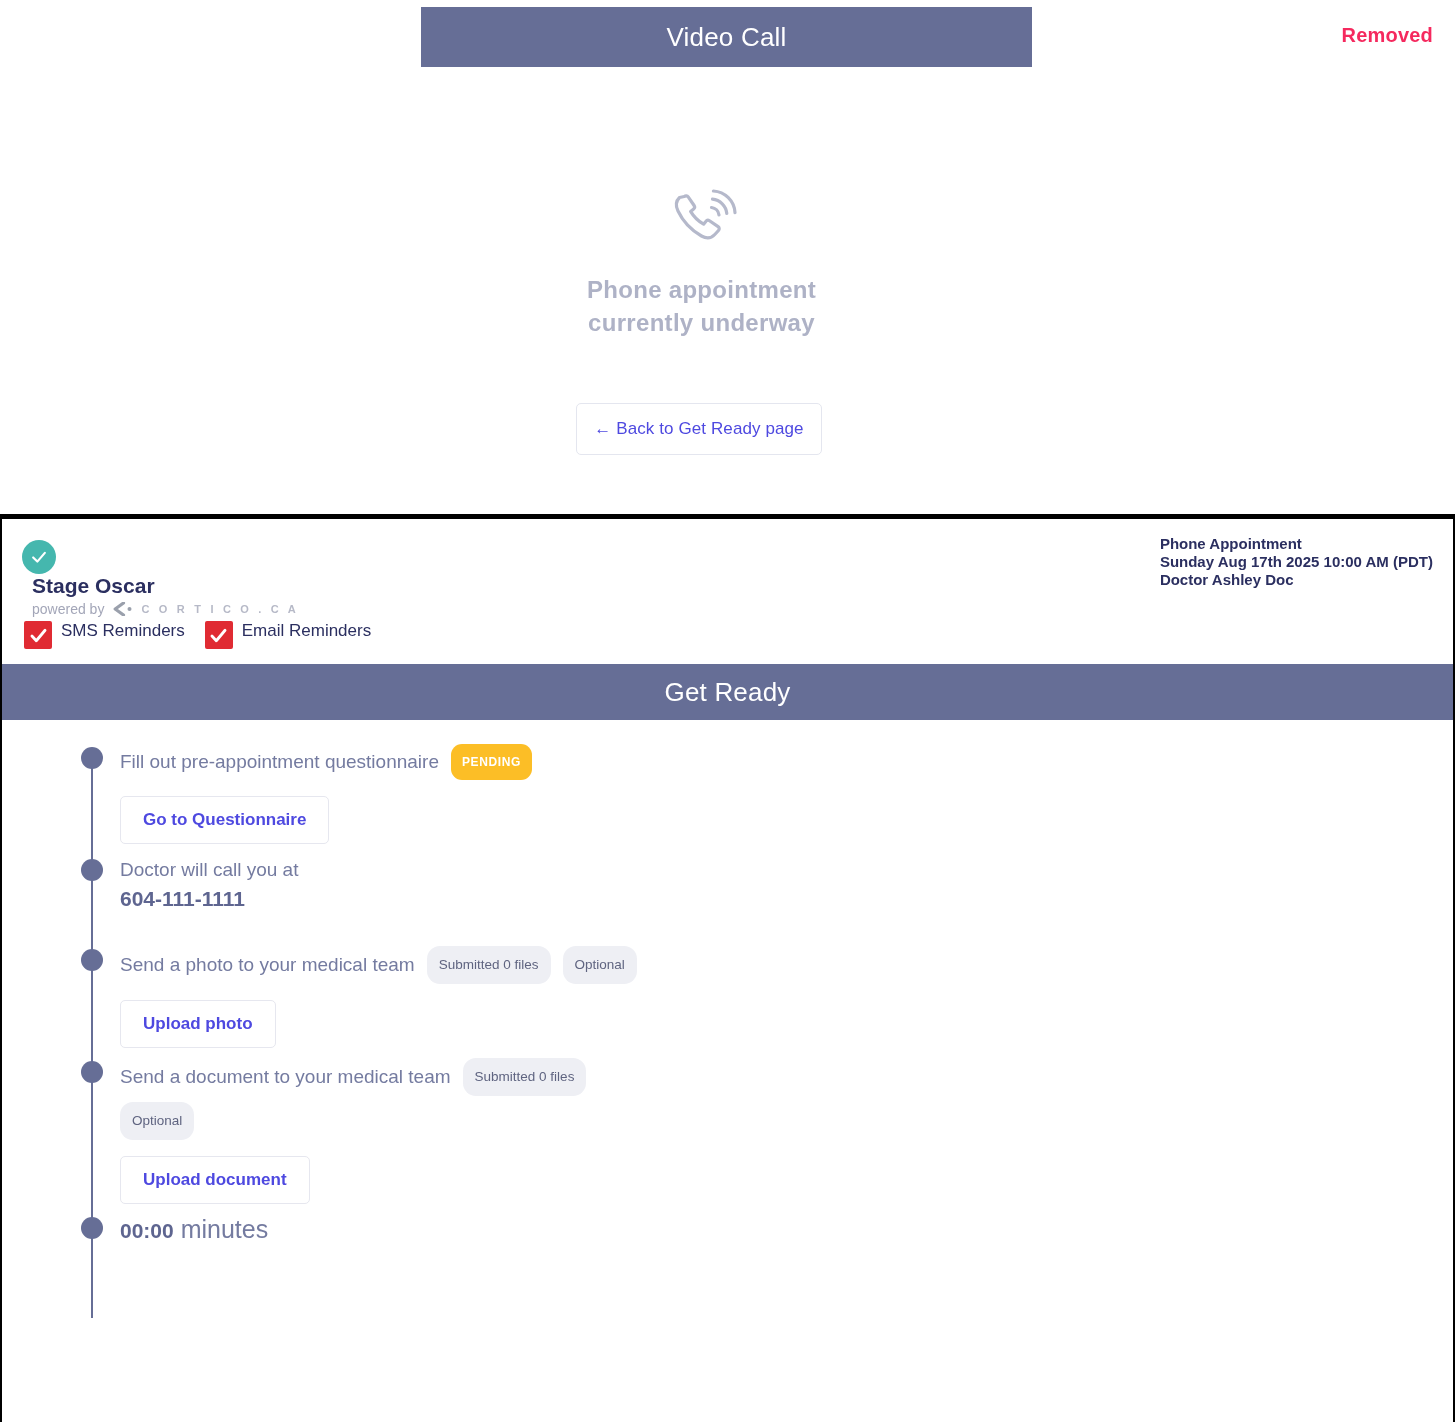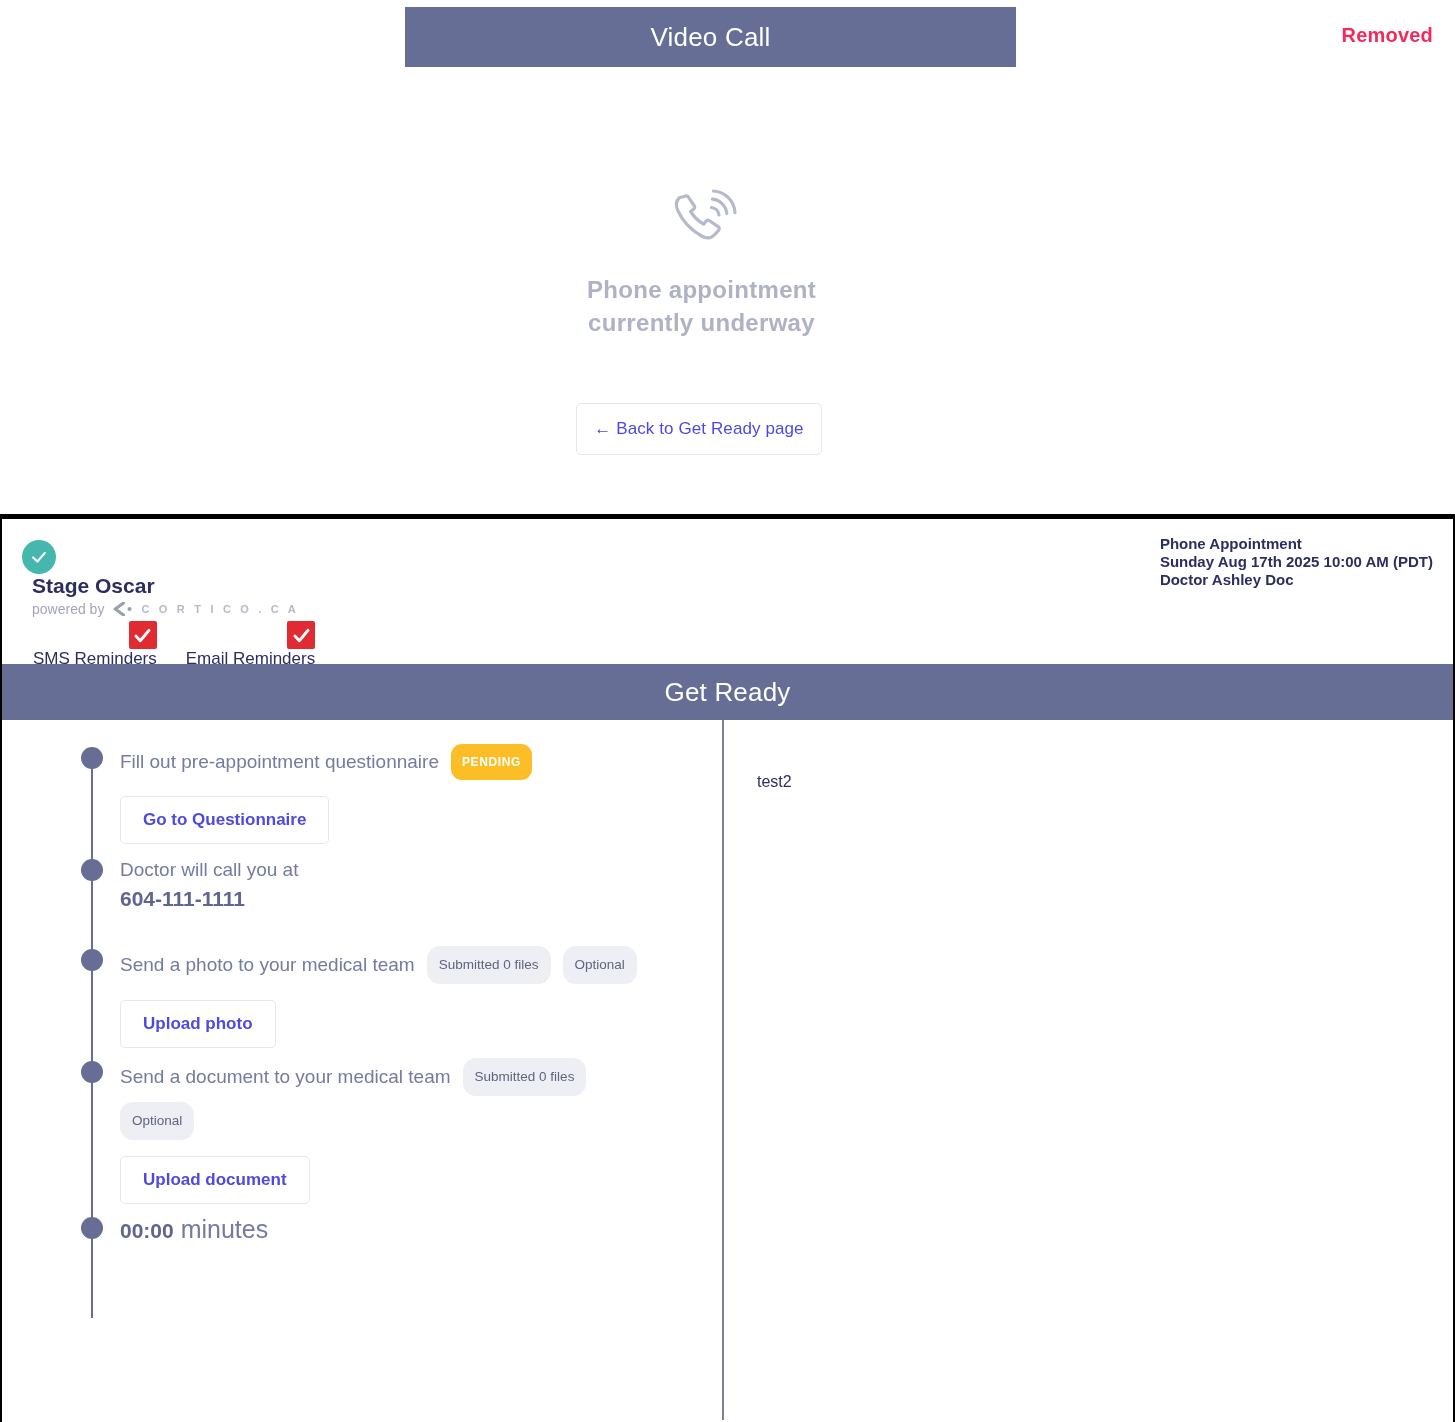--- a/index.html
+++ b/index.html
@@ -19,21 +19,21 @@
   #top-section {
     position: absolute;
     left: 0; top: 0;
     width: 1455px;
     height: 512px;
     background: #ffffff;
   }
 
   #video-call-header {
     position: absolute;
-    left: 405px;
+    left: 421px;
     top: 7px;
     width: 611px;
     height: 60px;
     background: #666e96;
     display: flex;
     align-items: center;
     justify-content: center;
   }
   #video-call-header .vc-title {
     color: #ffffff;
@@ -184,24 +184,23 @@
 
   #reminders-row {
     position: absolute;
     left: 22px;
     top: 102px;
     display: flex;
     align-items: center;
   }
   .reminder-item {
     display: flex;
-    align-items: flex-end;
+    align-items: flex-start;
     margin-right: 20px;
     cursor: pointer;
-    flex-direction: column;
   }
   .reminder-checkbox {
     width: 28px;
     height: 28px;
     background: #e02b33;
     border-radius: 2px;
     display: flex;
     align-items: center;
     justify-content: center;
     flex: 0 0 auto;
@@ -480,19 +479,16 @@
 
       <div class="timeline-step" style="margin-top:10px;">
         <span class="timeline-dot"></span>
         <div class="step-strong">
           <span>00:00</span><span class="minutes-suffix"> minutes</span>
         </div>
       </div>
 
     </div>
 
-    <div id="right-pane">
-      <div id="right-pane-note">test2</div>
-    </div>
 
   </div>
 
 </div>
 
 </body></html>

